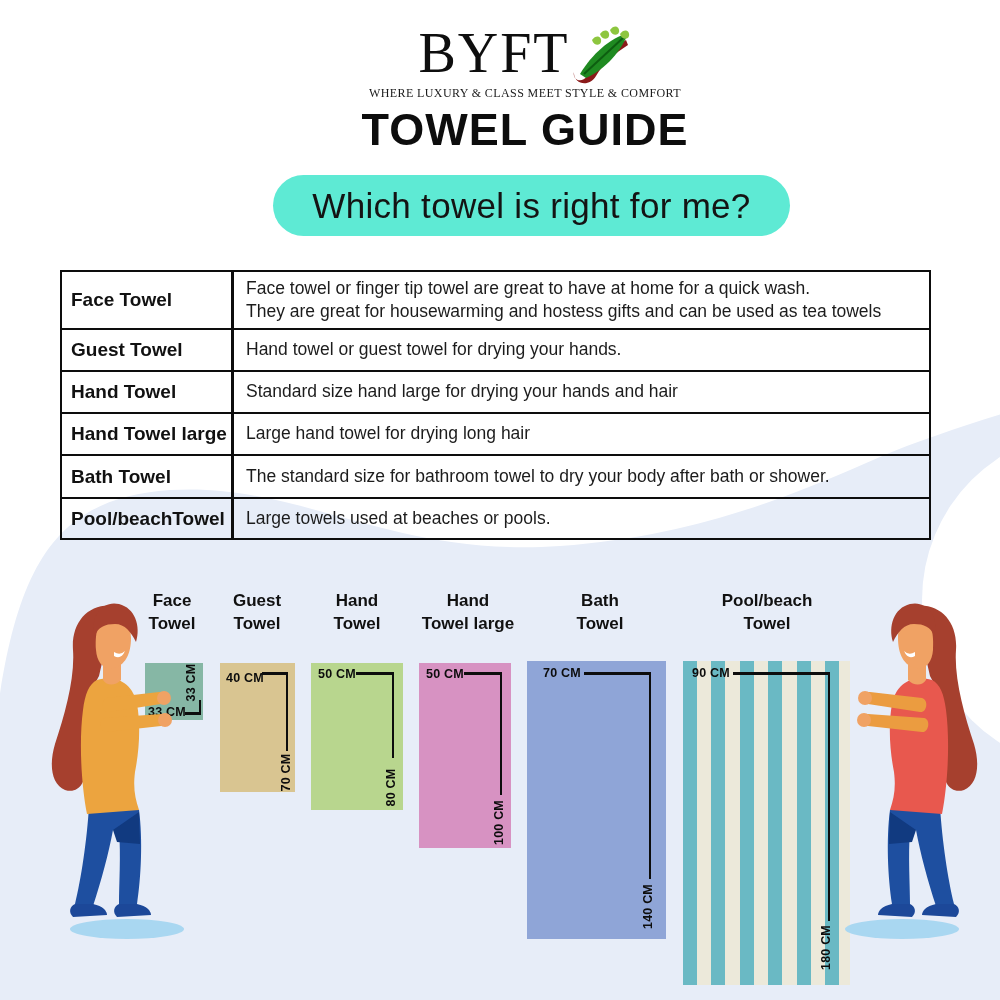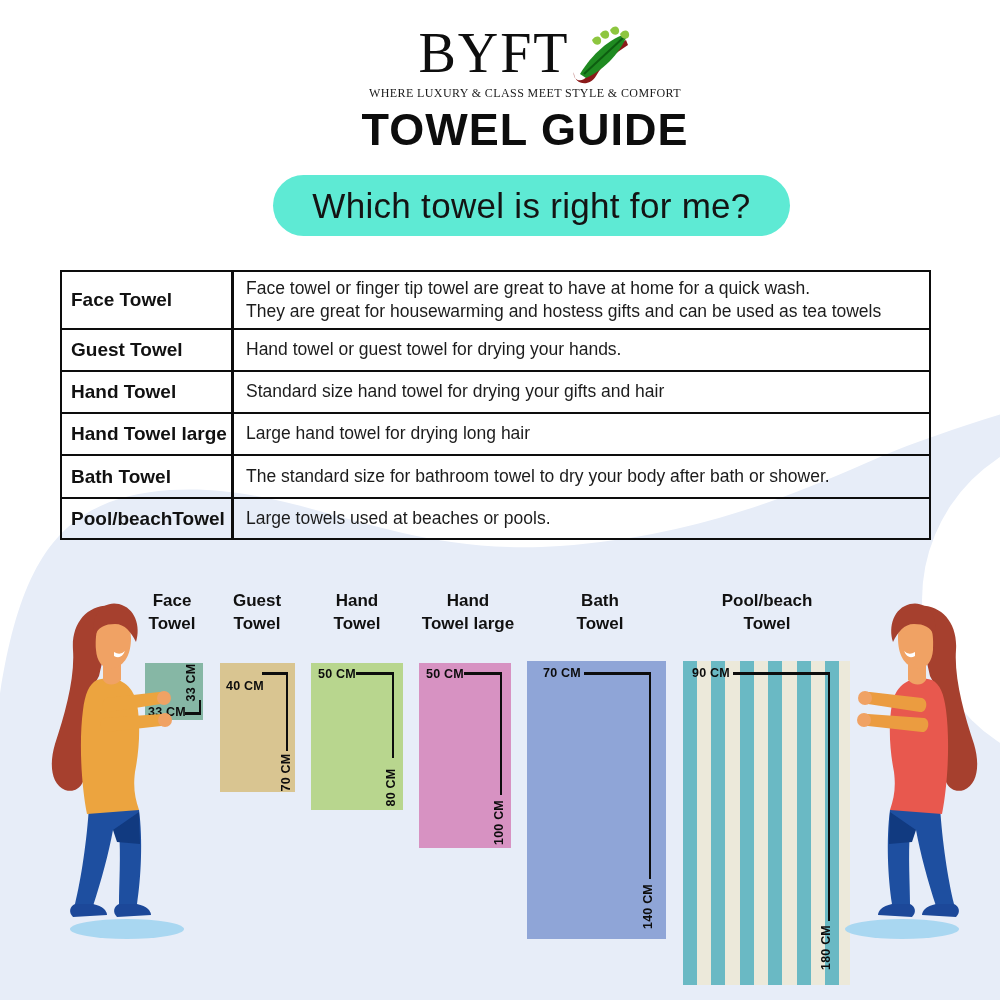--- a/index.html
+++ b/index.html
@@ -49,21 +49,21 @@
   .hline{position:absolute;height:2.5px;background:#0d0d0d;}
   .vline{position:absolute;width:2.5px;background:#0d0d0d;}
   .hlab{position:absolute;font-size:12.5px;font-weight:700;letter-spacing:0.2px;color:#0d0d0d;
         width:50px;height:13px;line-height:13px;text-align:center;transform:rotate(-90deg);white-space:nowrap;}
 
   .tw-0 .wlab{left:3px;top:42px;}
   .tw-0 .hline{left:40px;top:49px;width:16px;}
   .tw-0 .vline{left:53.5px;top:37px;height:14.5px;}
   .tw-0 .hlab{left:21px;top:12.5px;}
 
-  .tw-1 .wlab{left:6px;top:16px;}
+  .tw-1 .wlab{left:6px;top:8px;}
   .tw-1 .hline{left:42px;top:9px;width:26px;}
   .tw-1 .vline{left:65.5px;top:9px;height:79px;}
   .tw-1 .hlab{left:41px;top:102.5px;}
 
   .tw-2 .wlab{left:7px;top:4px;}
   .tw-2 .hline{left:45px;top:9px;width:38px;}
   .tw-2 .vline{left:80.5px;top:9px;height:86px;}
   .tw-2 .hlab{left:55px;top:117.5px;}
 
   .tw-3 .wlab{left:7px;top:4px;}
@@ -121,21 +121,21 @@
       <div class="gcell-type">Face Towel</div>
       <div class="gcell-desc pre">Face towel or finger tip towel are great to have at home for a quick wash.
 They are great for housewarming and hostess gifts and can be used as tea towels</div>
     </div>
     <div class="grow rh2">
       <div class="gcell-type">Guest Towel</div>
       <div class="gcell-desc">Hand towel or guest towel for drying your hands.</div>
     </div>
     <div class="grow rh3">
       <div class="gcell-type">Hand Towel</div>
-      <div class="gcell-desc">Standard size hand towel for drying your gifts and hair</div>
+      <div class="gcell-desc">Standard size hand large for drying your hands and hair</div>
     </div>
     <div class="grow rh4">
       <div class="gcell-type">Hand Towel large</div>
       <div class="gcell-desc">Large hand towel for drying long hair</div>
     </div>
     <div class="grow rh5">
       <div class="gcell-type">Bath Towel</div>
       <div class="gcell-desc">The standard size for bathroom towel to dry your body after bath or shower.</div>
     </div>
     <div class="grow rh6">

